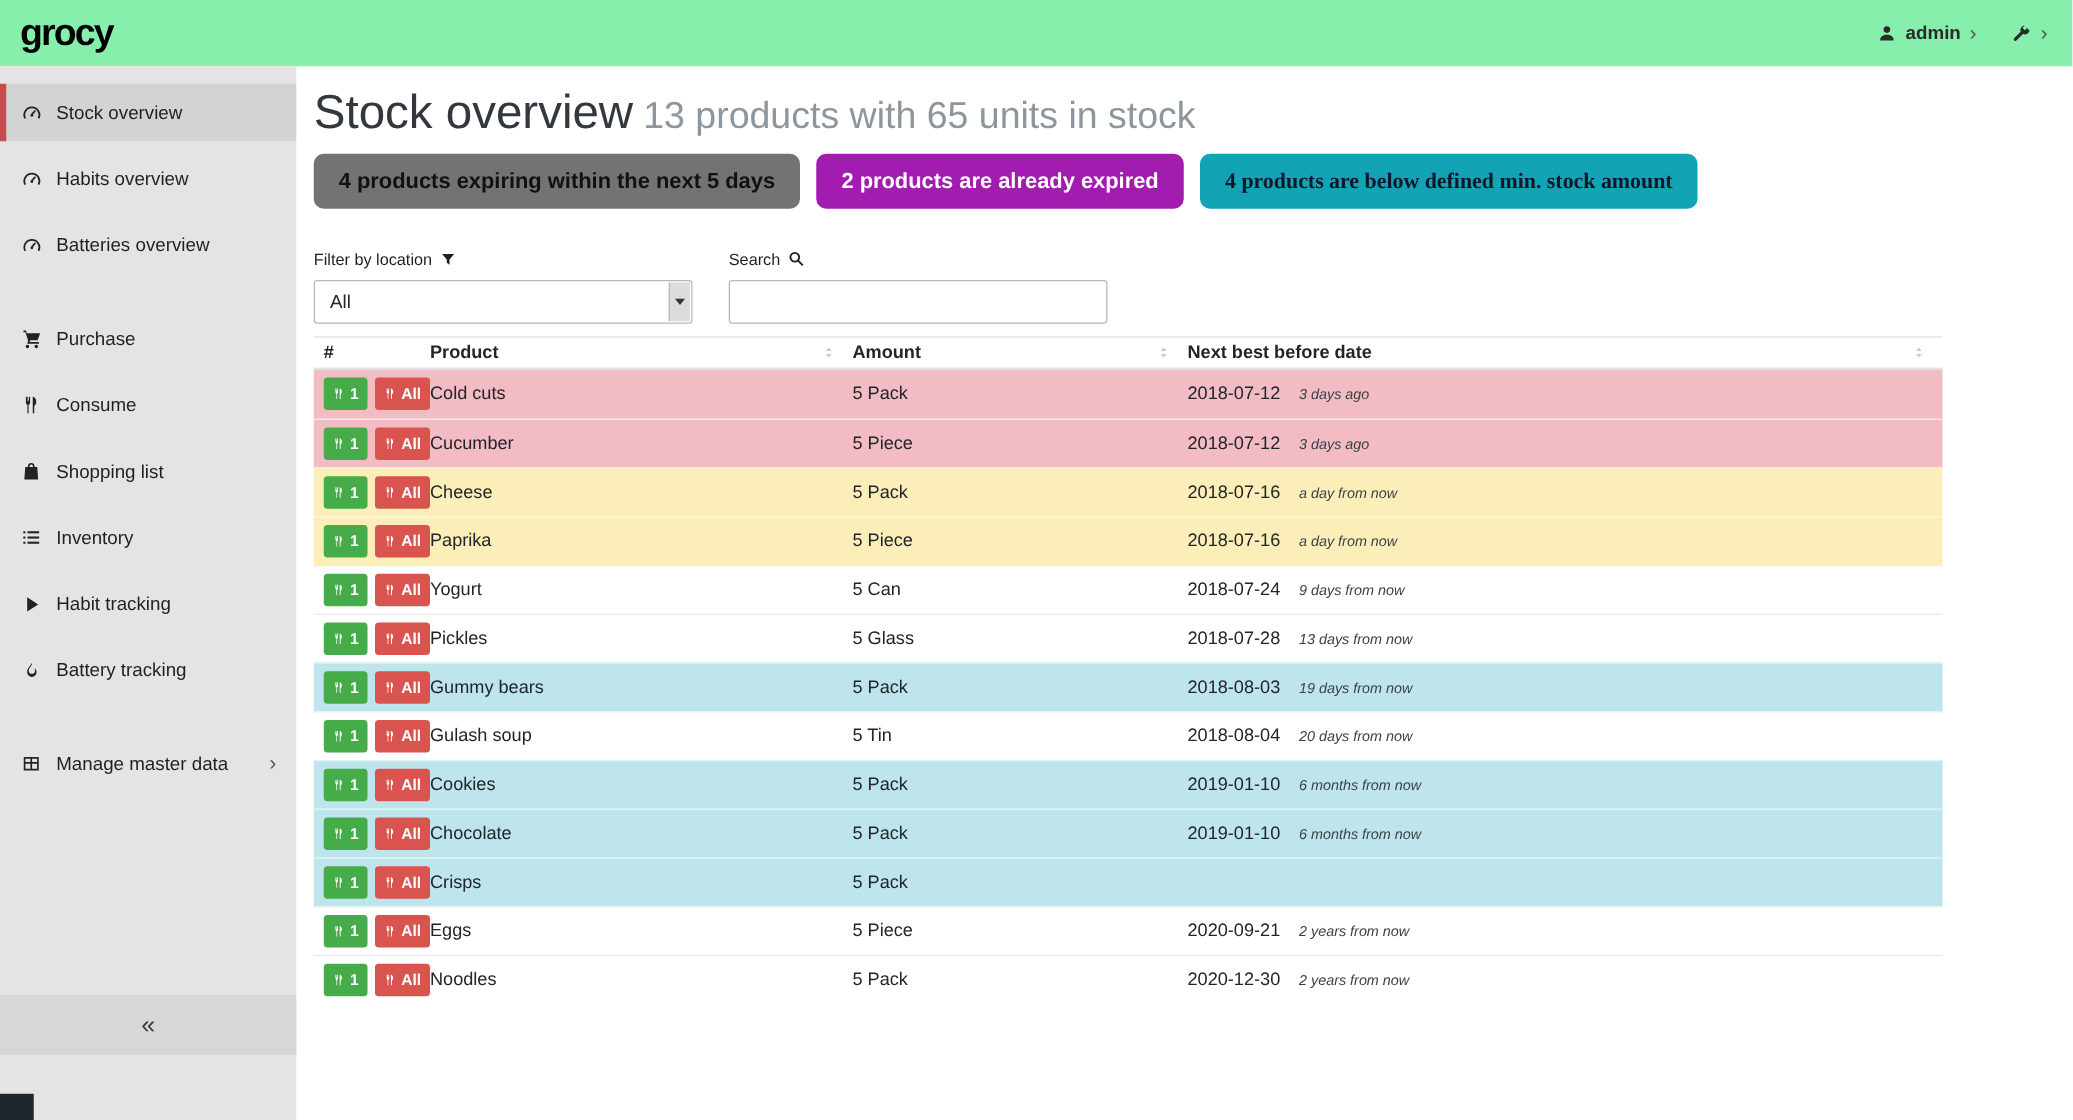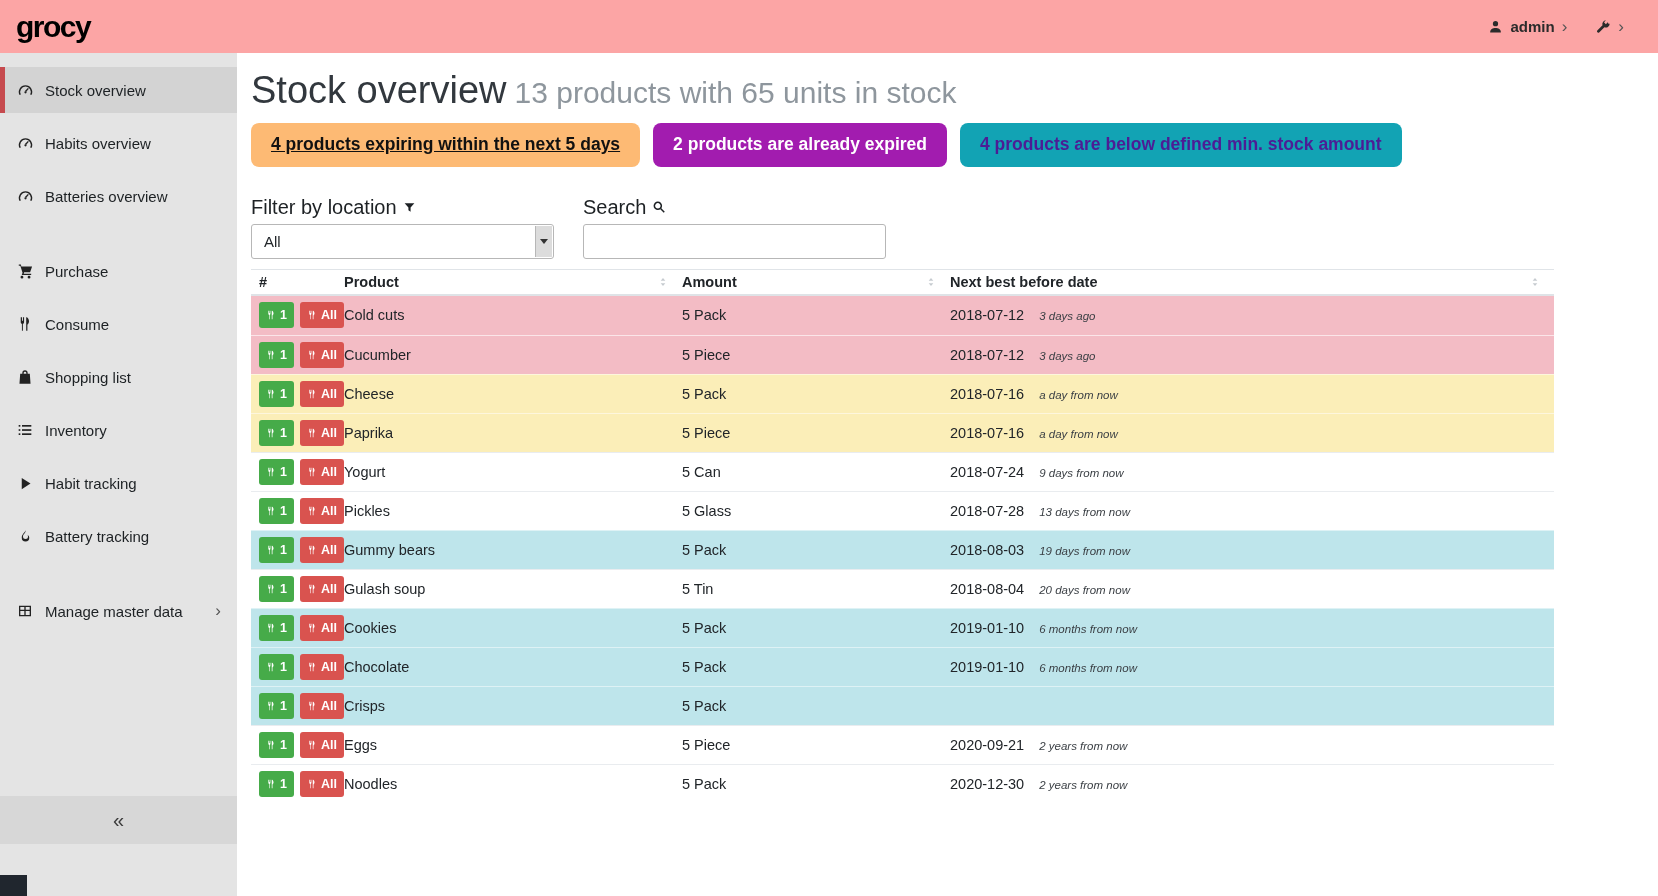--- a/index.html
+++ b/index.html
@@ -1,20 +1,20 @@
 <!DOCTYPE html>
 <html><head>
 <meta charset="utf-8">
 <style>
   * { margin:0; padding:0; box-sizing:border-box; }
   html,body { width:1658px; height:896px; overflow:hidden; }
   body { font-family:"Liberation Sans", sans-serif; background:#fff; position:relative; color:#212529; }
 
   
-  .topbar { height:53px; display:flex; align-items:center; justify-content:space-between; padding:0 34px 0 16px; background:#fca5a5; }
+  .topbar { height:53px; display:flex; align-items:center; justify-content:space-between; padding:0 20px 0 16px; background:#86efac; }
   .logo { font-size:30px; font-weight:800; letter-spacing:-1.5px; color:#000; }
   .topbar-right { display:flex; align-items:center; gap:28px; }
   .menu-chip { display:flex; align-items:center; gap:7px; cursor:pointer; font-size:15px; font-weight:700; color:#2b2b2b; }
   .chev { color:#555; font-size:17px; font-weight:400; }
   .icon svg { display:block; }
 
   
   .sidebar { position:absolute; top:53px; left:0; bottom:0; width:237px; background:#e4e4e4; padding-top:14px; }
   .nav-item { height:46px; margin-bottom:7px; display:flex; align-items:center; gap:11px; padding:0 16px; font-size:15px; color:#1d2124; cursor:pointer; }
   .nav-item.active { background:#d3d3d3; border-left:5px solid #c64a4e; padding-left:11px; }
@@ -24,27 +24,27 @@
   .sidebar-footer { position:absolute; left:0; right:0; bottom:52px; height:48px; background:#d7d7d7; display:flex; align-items:center; justify-content:center; font-size:20px; color:#3a3a3a; cursor:pointer; }
   .sidebar-corner { position:absolute; left:0; bottom:0; width:27px; height:21px; background:#20262e; }
 
   
   .content { position:absolute; left:251px; top:53px; width:1303px; padding-top:16px; }
   h1.page-title { font-size:38px; font-weight:400; color:#32383e; line-height:1.15; }
   h1.page-title .subtitle { font-size:30px; color:#8e969d; margin-left:8px; }
 
   .badges { margin-top:10px; display:flex; gap:13px; }
   .badge { display:inline-flex; align-items:center; height:44px; padding:0 20px; border-radius:8px; font-size:17.5px; font-weight:700; cursor:pointer; white-space:nowrap; }
-  .badge-warning { background:#fdba74; color:#111;text-decoration:underline; }
+  .badge-warning { background:#737373; color:#111; }
   .badge-danger  { background:#a21caf; color:#fff; }
-  .badge-info    { background:#12a3b4; color:#4c1d95; }
+  .badge-info    { background:#12a3b4; color:#0f172a;font-family:Liberation Serif, serif; }
 
   .filter-row { display:flex; margin-top:32px; }
   .filter-group { width:303px; margin-right:29px; }
-  .group-label { display:flex; align-items:center; gap:6px; font-size:20px; line-height:17px; margin-bottom:8px; color:#1d2124; }
+  .group-label { display:flex; align-items:center; gap:6px; font-size:13px; line-height:17px; margin-bottom:8px; color:#1d2124; }
   .group-label .icon { color:#1d2124; }
   .select { height:35px; border:1px solid #b7b7b7; border-radius:3px; background:#fff; display:flex; align-items:center; justify-content:space-between; padding-left:12px; font-size:15px; cursor:pointer; }
   .select-strip { width:17px; align-self:stretch; margin:1px; background:#dcdcdc; border-left:1px solid #b7b7b7; display:flex; align-items:center; justify-content:center; }
   .select-caret { width:0; height:0; border-left:4px solid transparent; border-right:4px solid transparent; border-top:5px solid #333; }
   .search-input { width:303px; height:35px; border:1px solid #b7b7b7; border-radius:3px; font-size:15px; padding:0 10px; font-family:"Liberation Sans", sans-serif; outline:none; }
 
   
   .stock-table { margin-top:10px; width:1303px; }
   .thead { display:flex; align-items:center; border-top:1px solid #e0e4e8; border-bottom:2px solid #dfe3e7; font-size:14.5px; font-weight:700; height:27px; }
   .th { display:flex; align-items:center; justify-content:space-between; padding-right:12px; }

